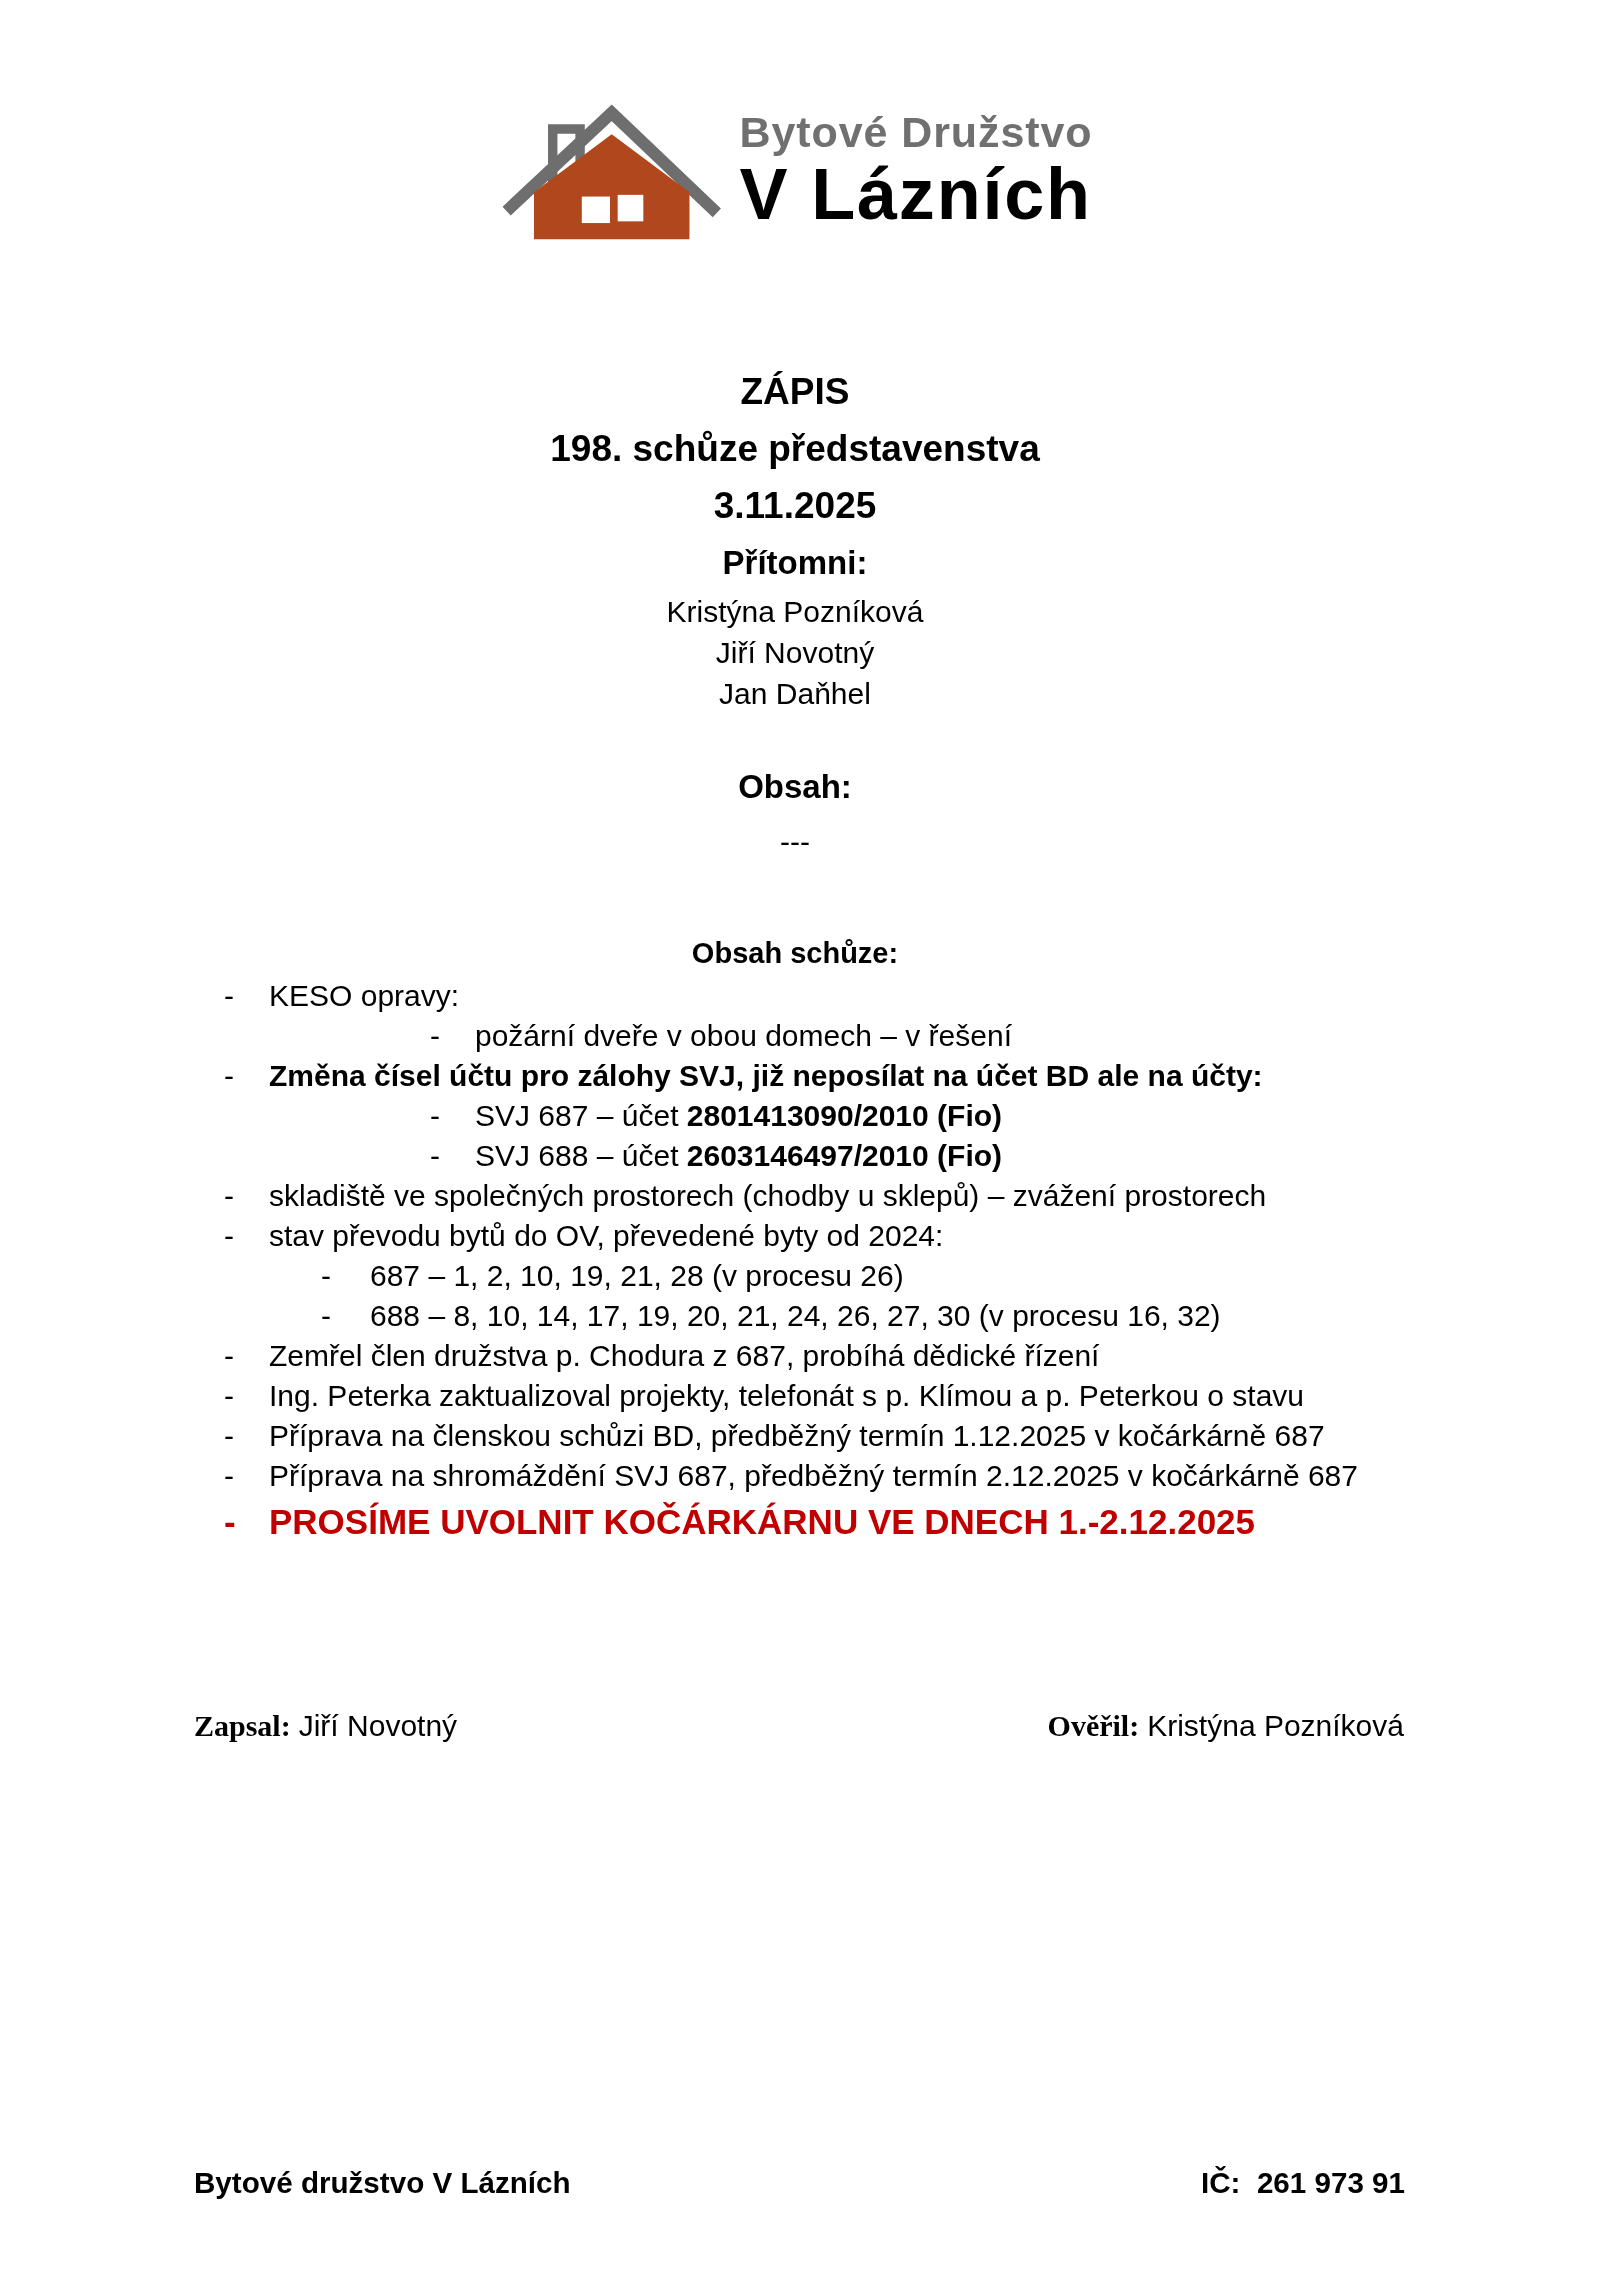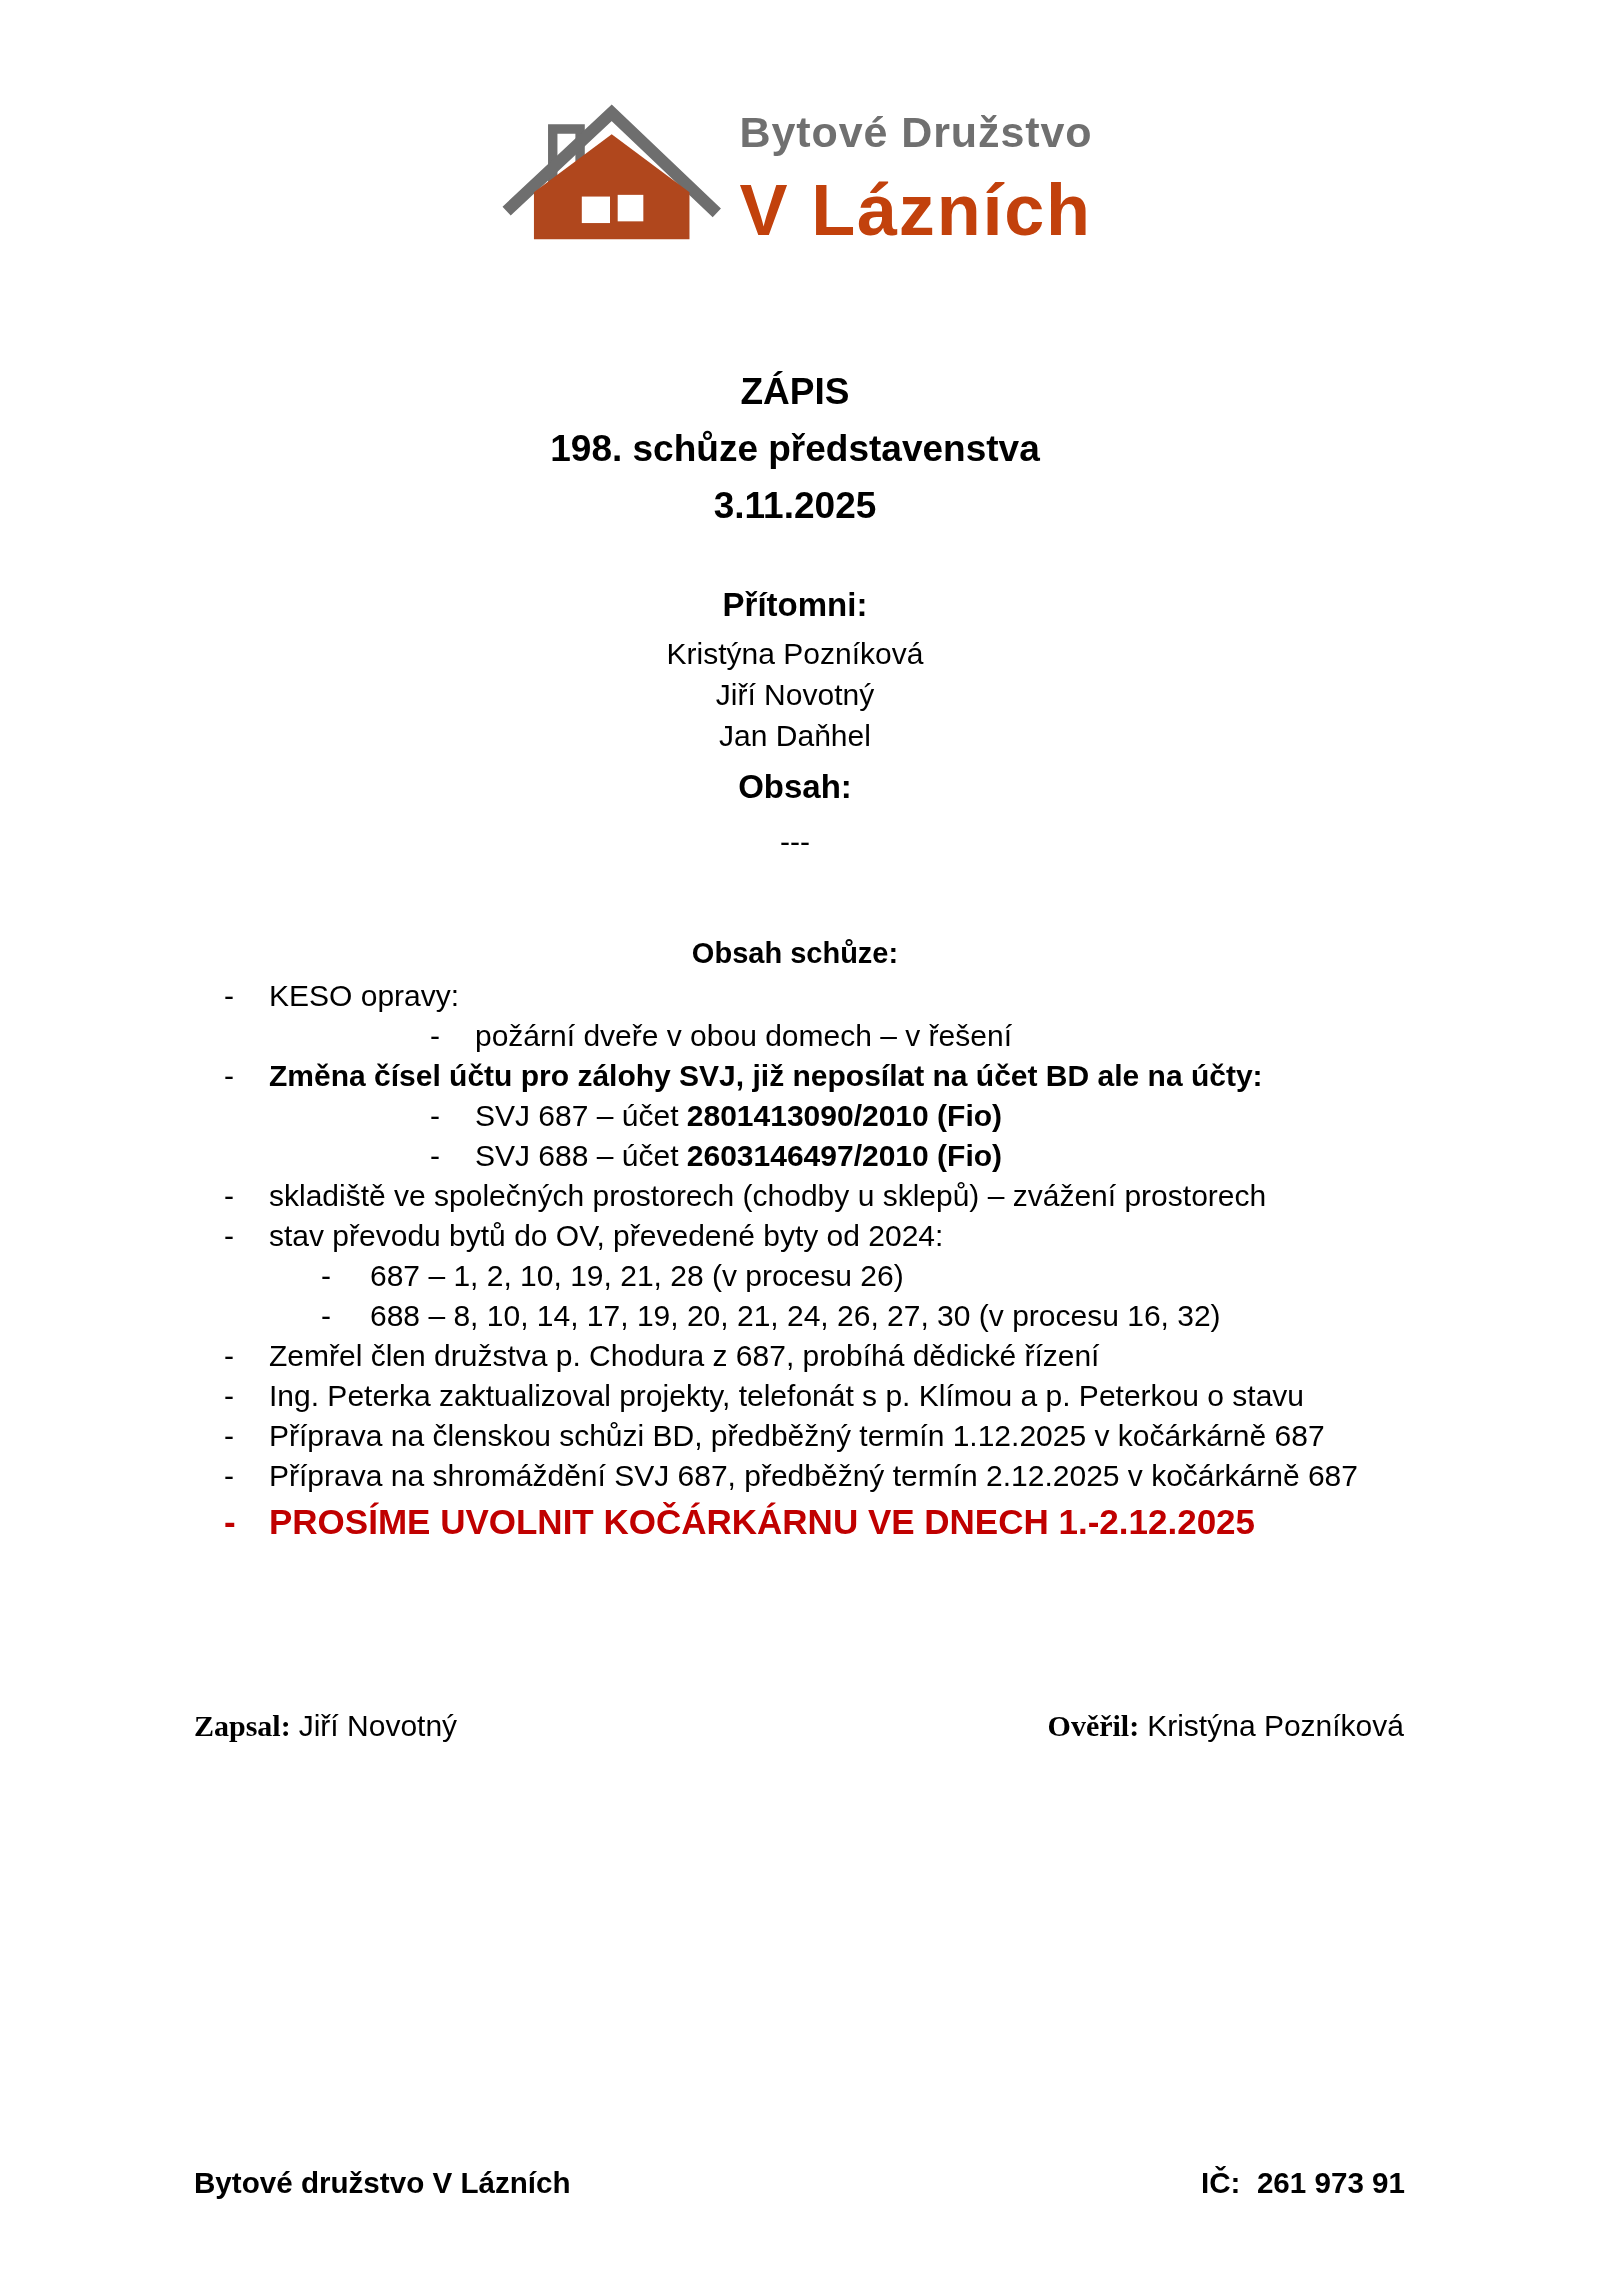--- a/index.html
+++ b/index.html
@@ -15,29 +15,29 @@
   
   .logo{
     position:absolute; top:100px; left:0; right:0;
     display:flex; justify-content:center; align-items:flex-start; gap:18px;
   }
   .logo-text{display:flex; flex-direction:column; margin-top:9px;}
   .logo-line1{
     font-size:43px; font-weight:700; color:#707070; letter-spacing:0.9px; line-height:47px;
   }
   .logo-line2{
-    font-size:72px; font-weight:700; color:#c2410c; letter-spacing:1.8px; line-height:77px; margin-top:16px;
+    font-size:72px; font-weight:700; color:#000000; letter-spacing:1.8px; line-height:77px; margin-top:0;
   }
   
   .title{
     position:absolute; top:315px; left:0; right:0;
     text-align:center; font-size:37px; font-weight:700; line-height:57px;margin-top:48px;
   }
   
-  .attendees{position:absolute; top:581px; left:0; right:0; text-align:center;}
+  .attendees{position:absolute; top:539px; left:0; right:0; text-align:center;}
   .sec-heading{font-size:33px; font-weight:700; line-height:47px;}
   .attendee-name{font-size:30px; line-height:41px;}
   .attendees .names{margin-top:5.4px;}
   .host{position:absolute; top:763px; left:0; right:0; text-align:center;}
   .host-value{font-size:30px; line-height:41px; margin-top:10.7px;}
   .agenda-heading{position:absolute; top:930px; left:0; right:0; text-align:center;
     font-size:29px; font-weight:700; line-height:47px;}
   
   .agenda{position:absolute; top:976px; left:0; right:0;}
   .arow{display:flex; font-size:30px; line-height:40px;}

